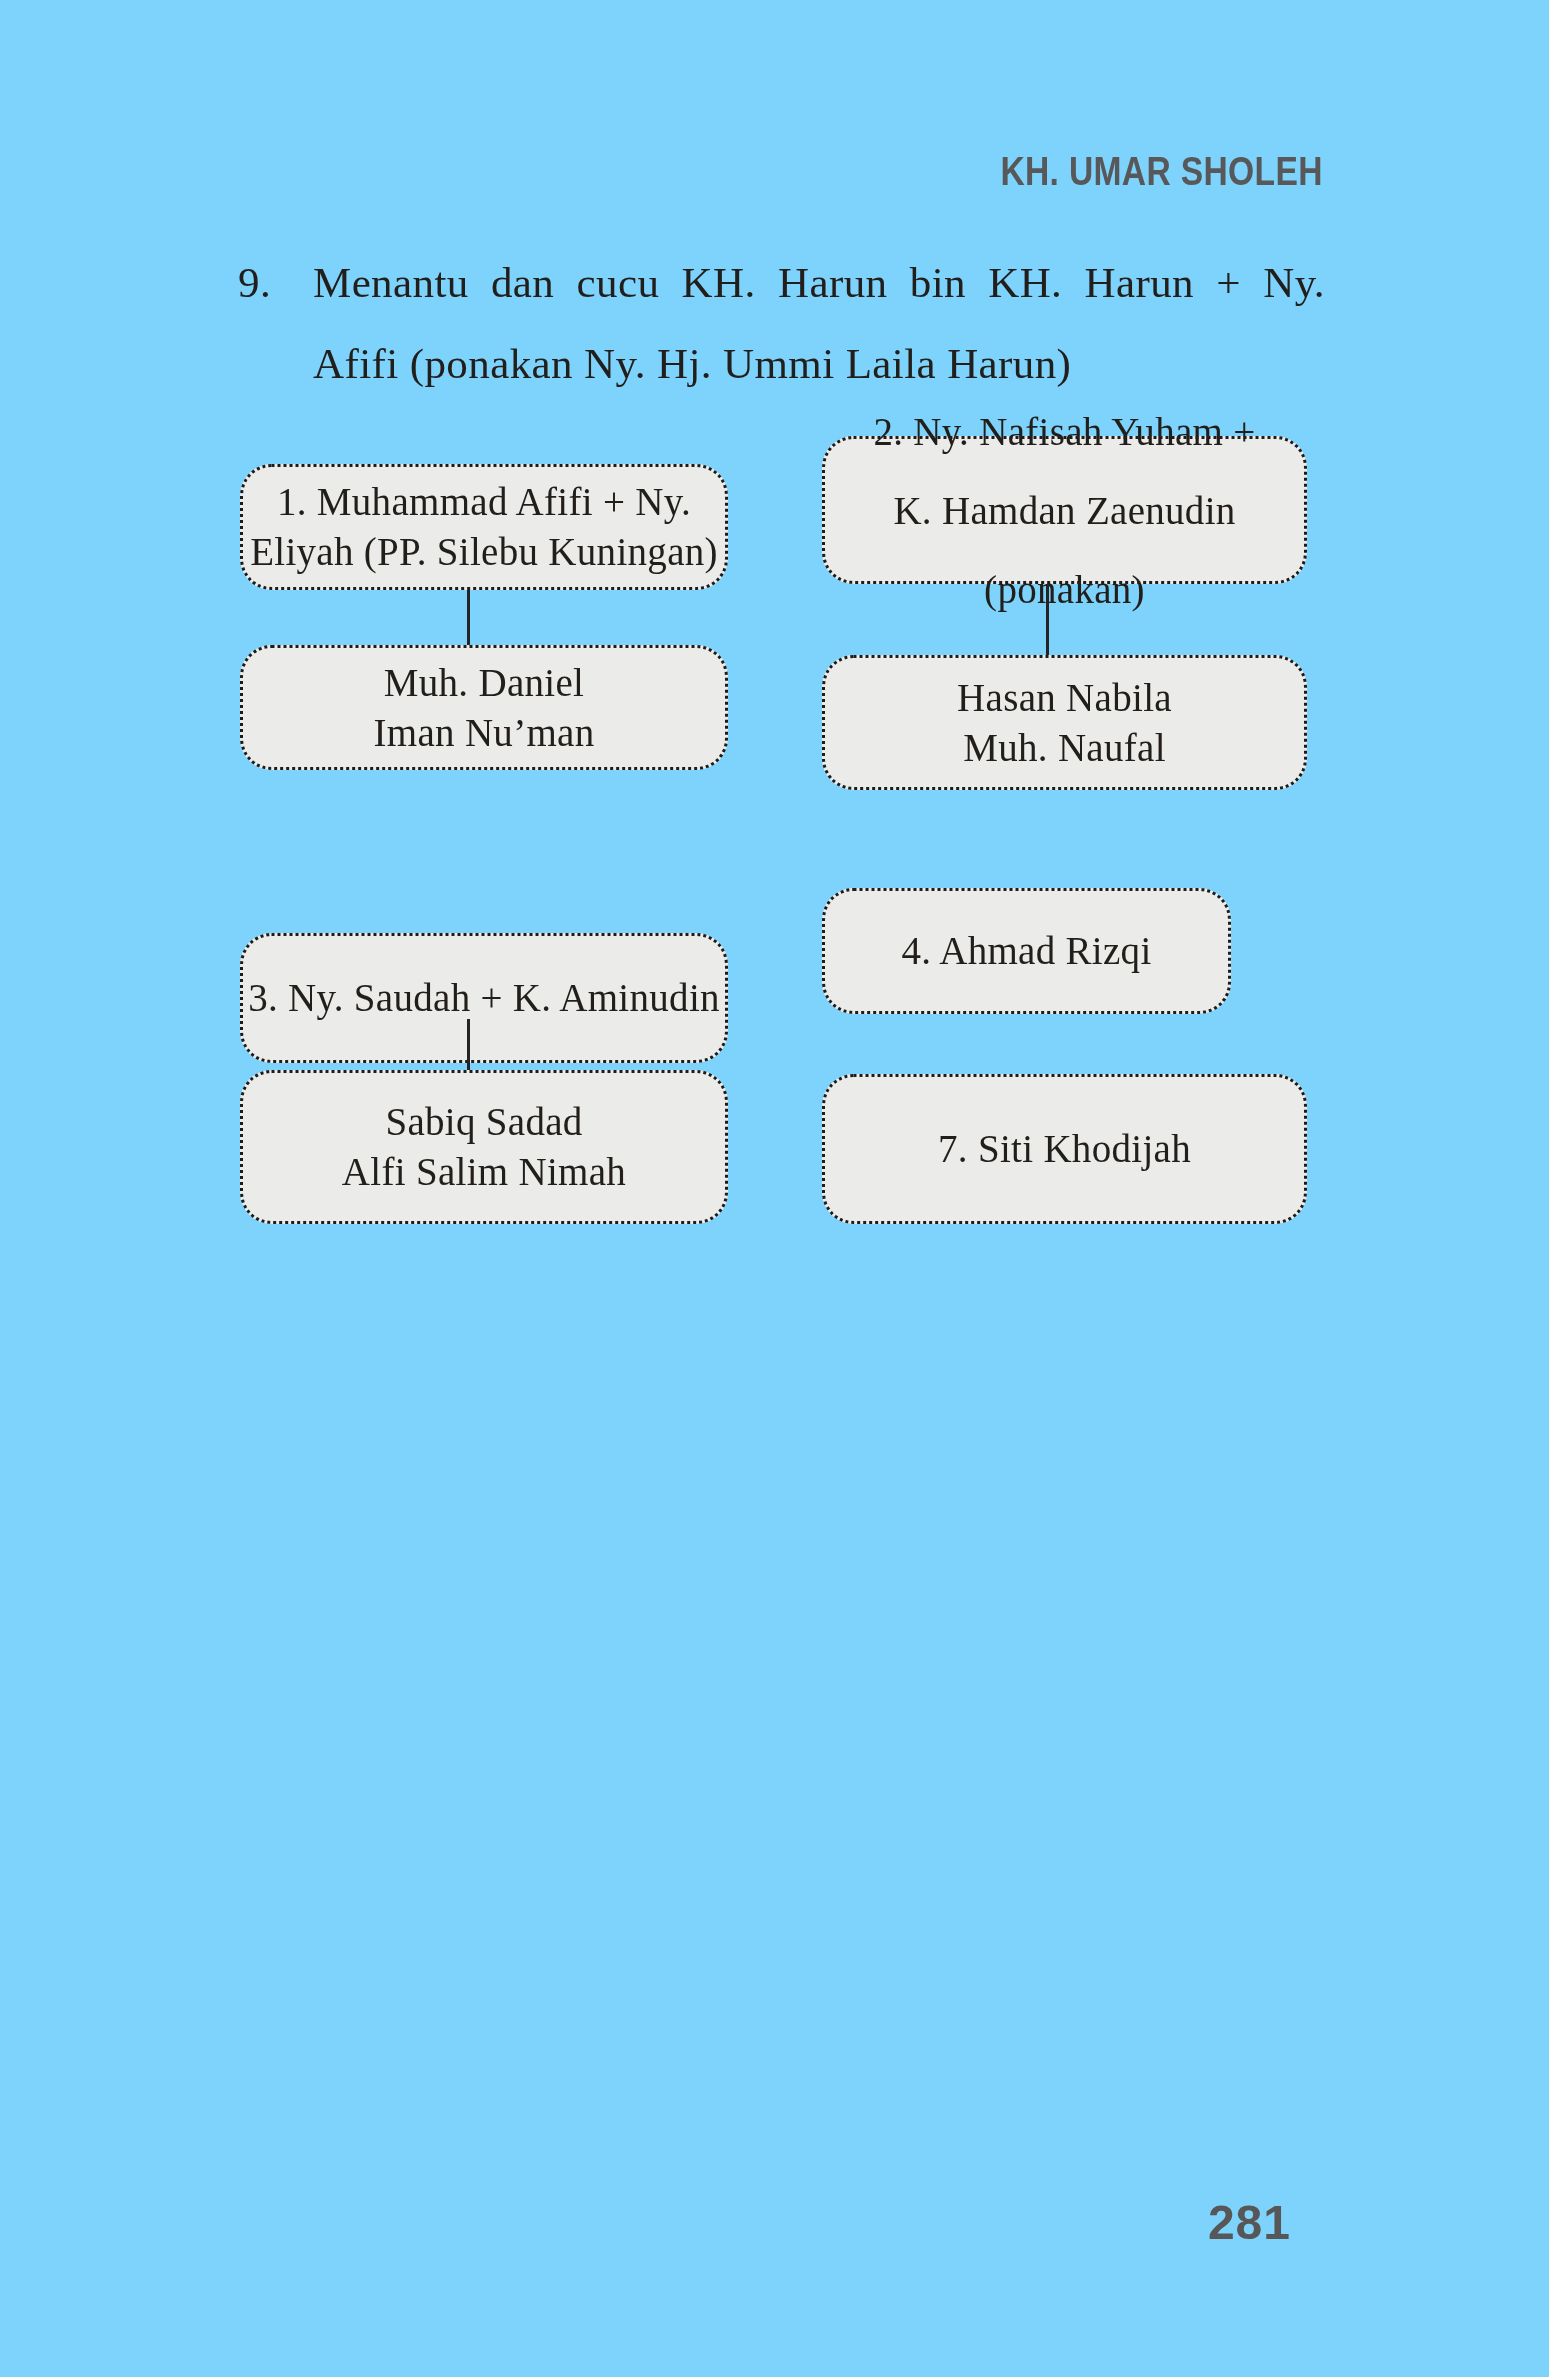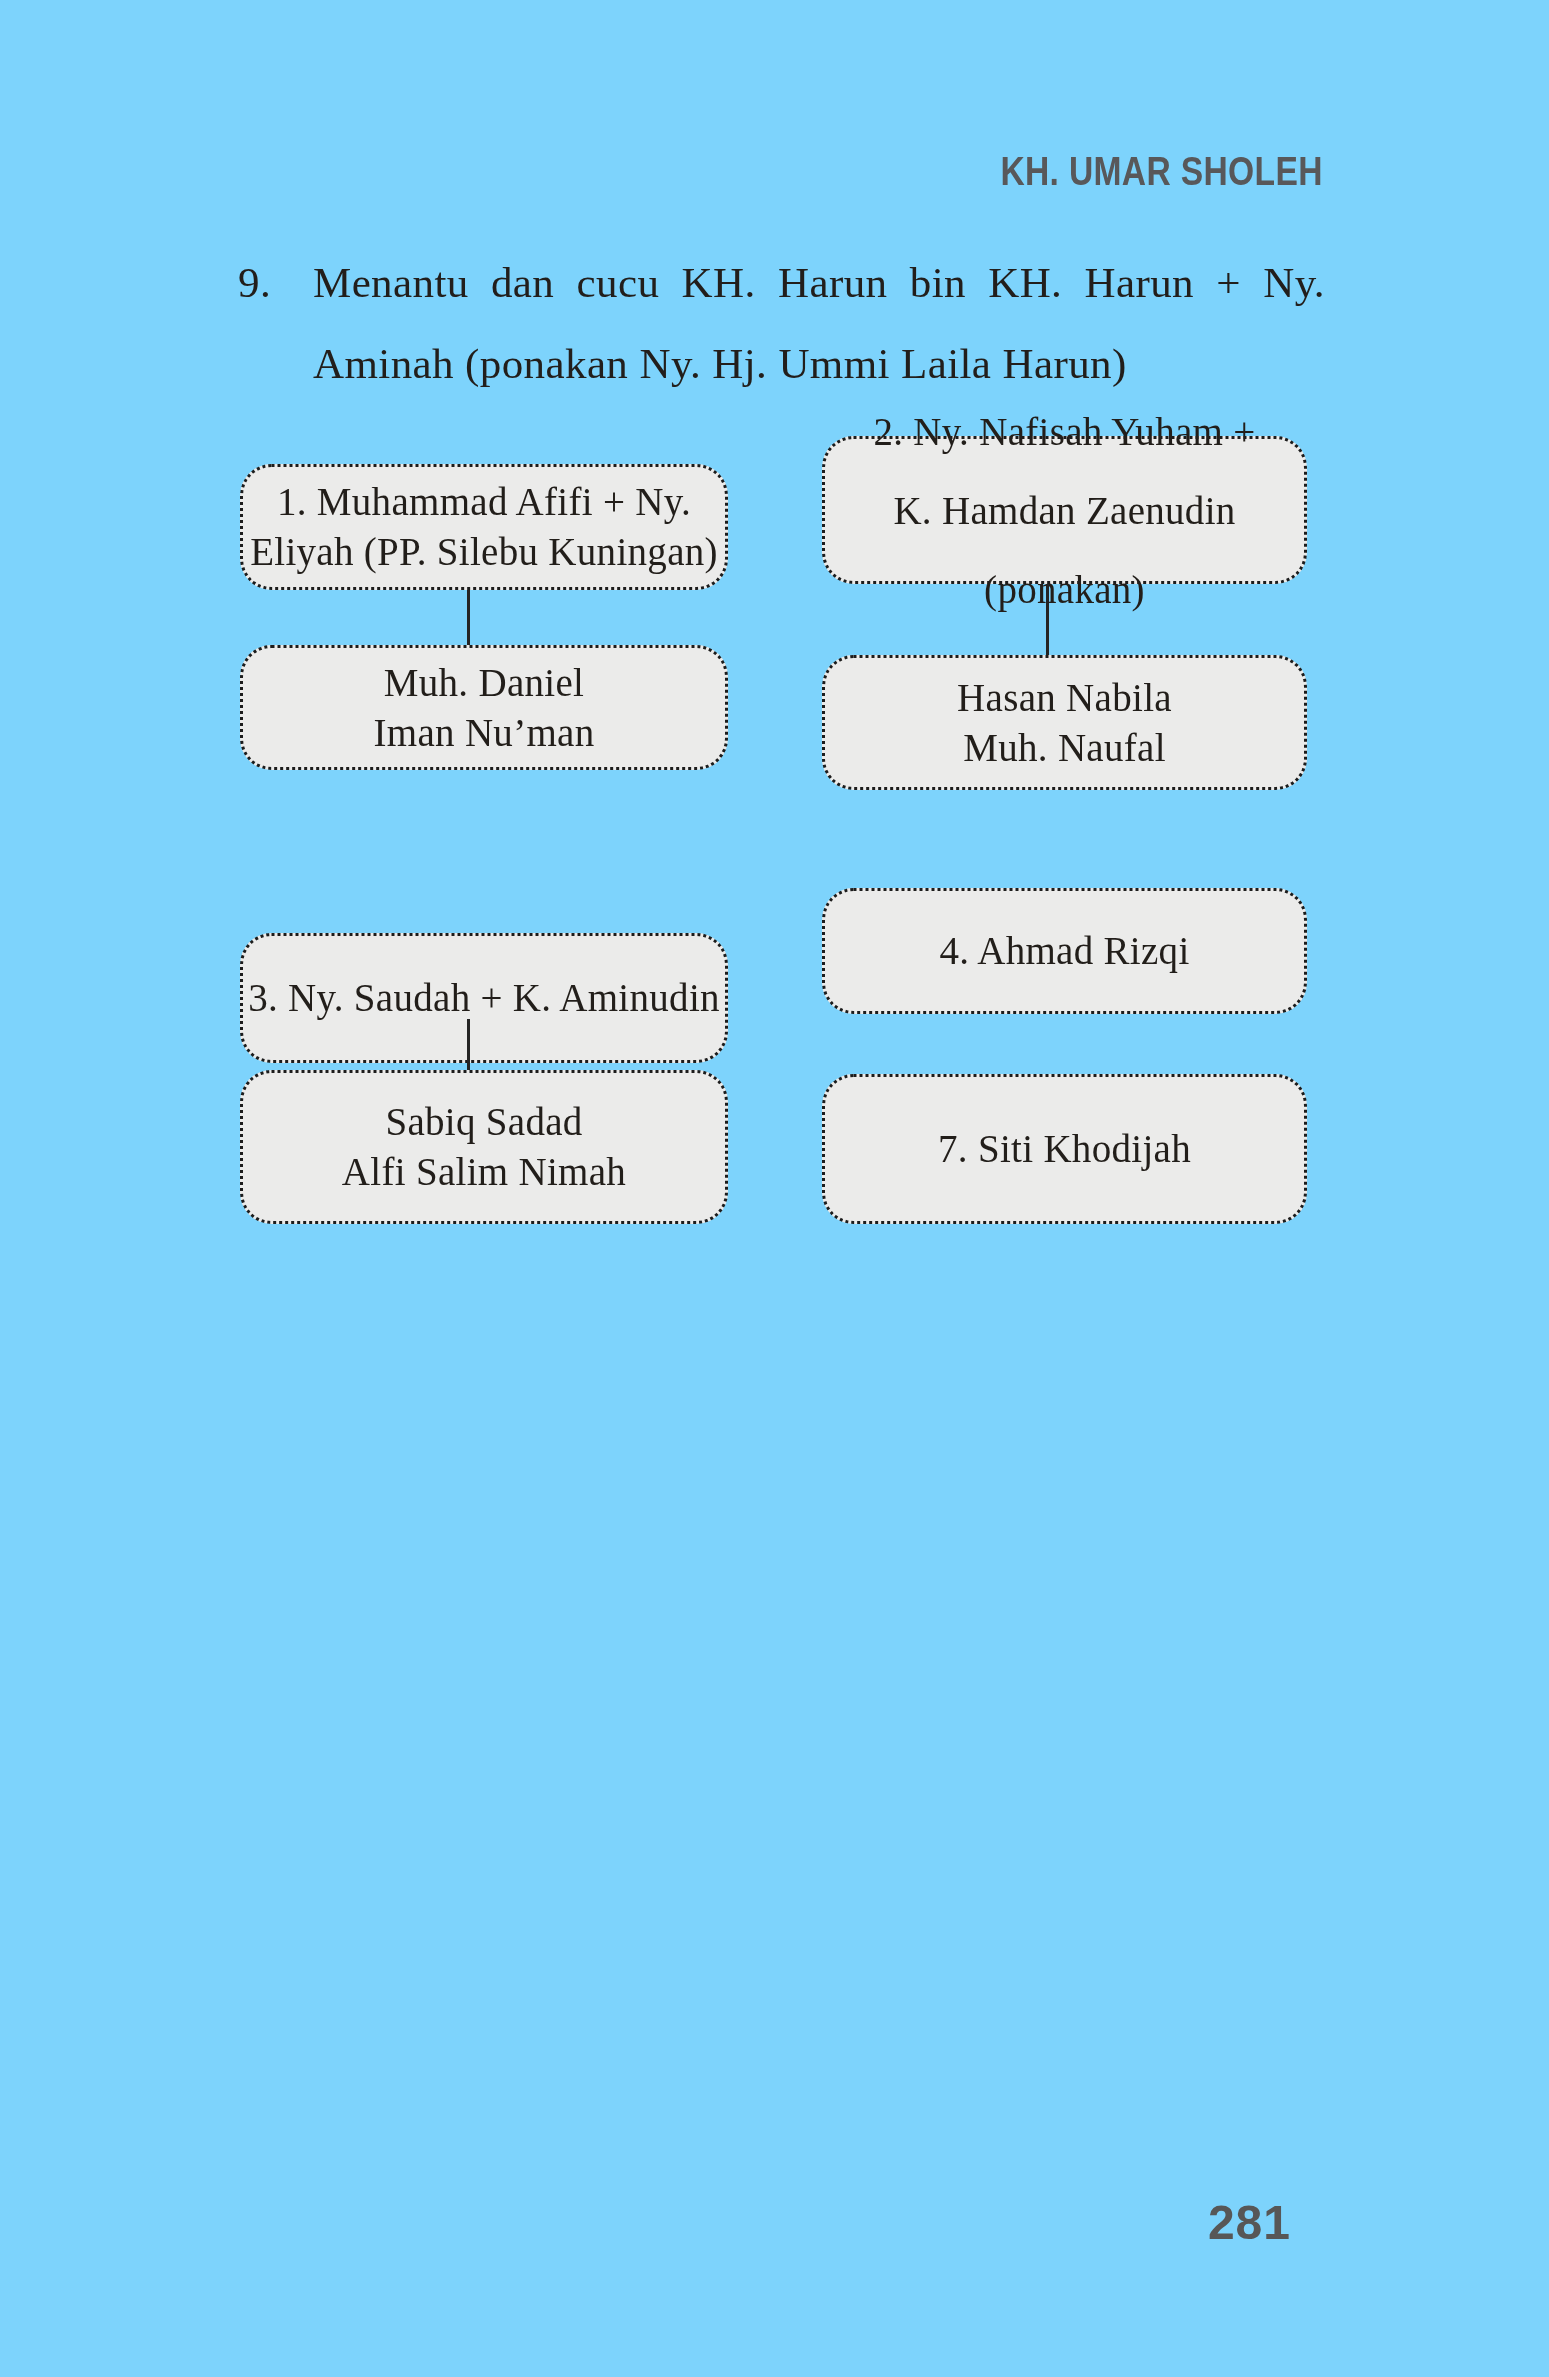--- a/index.html
+++ b/index.html
@@ -105,21 +105,21 @@
 <body>
 
 <div class="page">
 
   <div class="running-header">KH. UMAR SHOLEH</div>
 
   <div class="section-number">9.</div>
 
   <div class="section-title">
     <div class="title-line1">Menantu dan cucu KH. Harun bin KH. Harun + Ny.</div>
-    <div class="title-line2">Aminah (ponakan Ny. Hj. Ummi Laila Harun)</div>
+    <div class="title-line2">Afifi (ponakan Ny. Hj. Ummi Laila Harun)</div>
   </div>
 
   <div class="fbox" style="left:240px; top:464px; width:488px; height:126px;">
     <div class="line">1. Muhammad Afifi + Ny.</div>
     <div class="line">Eliyah (PP. Silebu Kuningan)</div>
   </div>
 
   <div class="fbox tight" style="left:822px; top:436px; width:485px; height:148px;">
     <div class="line">2. Ny. Nafisah Yuham +</div>
     <div class="line">K. Hamdan Zaenudin</div>
@@ -136,21 +136,21 @@
 
   <div class="fbox" style="left:822px; top:655px; width:485px; height:135px;">
     <div class="line">Hasan Nabila</div>
     <div class="line">Muh. Naufal</div>
   </div>
 
   <div class="fbox" style="left:240px; top:889px; width:488px; height:130px;margin-top:44px;">
     <div class="line">3. Ny. Saudah + K. Aminudin</div>
   </div>
 
-  <div class="fbox" style="left:822px; top:888px; width:485px; height:126px;">
+  <div class="fbox" style="left:822px; top:888px; width:409px; height:126px;">
     <div class="line">4. Ahmad Rizqi</div>
   </div>
 
   <div class="connector" style="left:467px; top:1019px; height:51px;"></div>
 
   <div class="fbox" style="left:240px; top:1070px; width:488px; height:154px;">
     <div class="line">Sabiq Sadad</div>
     <div class="line">Alfi Salim Nimah</div>
   </div>
 

